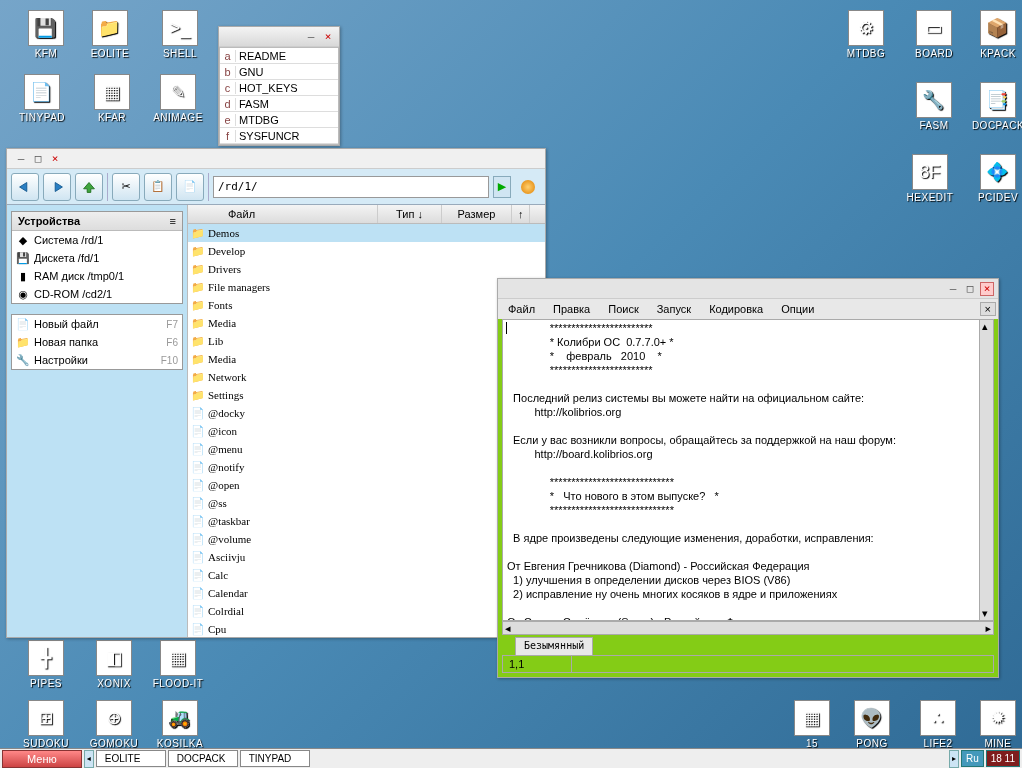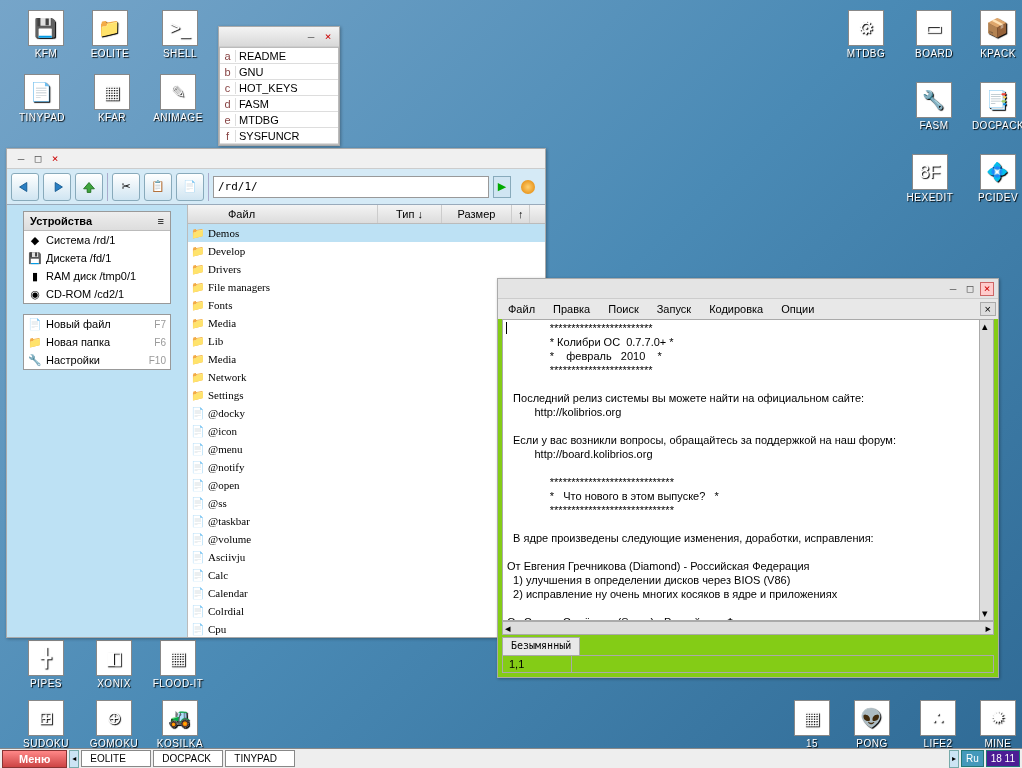--- a/index.html
+++ b/index.html
@@ -20,21 +20,21 @@
 #docpack .row .v{padding-left:3px;}
 
 #eolite{left:6px;top:148px;width:540px;height:490px;}
 #eolite .titlebar{background:#f0f0f0;}
 #eolite .toolbar{height:36px;background:#d5eaf6;display:flex;align-items:center;padding:2px 4px;gap:4px;border-bottom:1px solid #9ab;}
 .tb-btn{width:28px;height:28px;background:linear-gradient(#fff,#d0e5f2);border:1px solid #8ab;border-radius:3px;display:flex;align-items:center;justify-content:center;cursor:pointer;}
 .tb-sep{width:1px;height:28px;background:#aac;}
 .addr-bar{flex:1;height:22px;background:#fff;border:1px solid #999;padding:4px 4px;display:flex;align-items:center;font-family:monospace;}
 .go-btn{width:18px;height:22px;background:#d0e5f2;border:1px solid #8ab;display:flex;align-items:center;justify-content:center;cursor:pointer;color:#0a0;}
 #eolite .body{display:flex;height:calc(100% - 56px);}
-.sidebar{width:180px;background:#bde1f4;padding:6px 16px;}
+.sidebar{width:180px;background:#bde1f4;padding:6px 4px;}
 .panel{background:#fff;border:1px solid #999;margin-bottom:10px;}
 .panel-h{background:linear-gradient(#eee,#ddd);border-bottom:1px solid #bbb;padding:3px 6px;font-weight:bold;display:flex;justify-content:space-between;}
 .panel-row{padding:2px 4px;display:flex;align-items:center;gap:4px;cursor:pointer;}
 .panel-row .ico{width:14px;height:14px;display:inline-flex;align-items:center;justify-content:center;}
 .shortcut{margin-left:auto;color:#999;font-size:10px;}
 .filelist{flex:1;background:#fff;display:flex;flex-direction:column;border-left:1px solid #bbb;}
 .fl-head{display:flex;background:linear-gradient(#f4f4f4,#dcdcdc);border-bottom:1px solid #bbb;font-size:11px;}
 .fl-head>div{padding:3px 6px;border-right:1px solid #ccc;text-align:center;}
 .fl-col-name{width:190px;text-align:left !important;padding-left:40px !important;}
 .fl-col-type{width:64px;}
@@ -54,29 +54,29 @@
 #tinypad .titlebar{background:#e4e4e4;}
 #tinypad .menubar{height:20px;background:#e8e8e8;display:flex;align-items:center;padding:0 2px;gap:2px;font-family:monospace;}
 #tinypad .menubar span{padding:2px 8px;cursor:pointer;}
 .editor{flex:1;background:#fff;border:1px solid #aaa;margin:0 4px;font-family:'Courier New',monospace;font-size:11px;padding:2px 4px;white-space:pre;overflow:hidden;line-height:13px;position:relative;}
 .editor-scroll-v{position:absolute;right:0;top:0;bottom:0;width:14px;background:#ddd;border-left:1px solid #aaa;}
 .editor-scroll-v::before{content:"▴";position:absolute;top:0;left:2px;}
 .editor-scroll-v::after{content:"▾";position:absolute;bottom:0;left:2px;}
 .editor-hscroll{height:14px;background:#ddd;border:1px solid #aaa;margin:0 4px;position:relative;}
 .editor-hscroll::before{content:"◂";position:absolute;left:2px;}
 .editor-hscroll::after{content:"▸";position:absolute;right:2px;}
-.tab-row{display:flex;margin:2px 4px 0;height:18px;}
+.tab-row{display:flex;margin:2px 17px 0;height:18px;}
 .tab{background:#e8e8e8;border:1px solid #aaa;border-bottom:none;padding:2px 8px;font-family:monospace;font-size:10px;}
 .statusbar{height:18px;display:flex;margin:0 4px 4px;font-family:monospace;font-size:10px;}
 .statusbar>div{border:1px solid #aaa;padding:2px 6px;}
 .statusbar .pos{width:70px;}
 .statusbar .fill{flex:1;border-left:none;}
 
 .taskbar{position:absolute;bottom:0;left:0;right:0;height:20px;background:#eee;border-top:1px solid #888;display:flex;align-items:center;padding:0 2px;gap:2px;}
-.menu-btn{background:linear-gradient(#f88,#c44);color:#fff;padding:2px 16px;border:1px solid #833;cursor:pointer;font-weight:bold;}
+.menu-btn{background:linear-gradient(#f88,#c44);color:#fff;padding:2px 24px;border:1px solid #833;cursor:pointer;font-weight:normal;}
 .task-btn{background:#fff;border:1px solid #888;padding:2px 8px;cursor:pointer;font-size:10px;min-width:70px;}
 .tray{margin-left:auto;display:flex;gap:2px;align-items:center;}
 .tray-item{background:#49b;color:#fff;padding:2px 4px;border:1px solid #277;font-size:10px;}
 .arrow-svg{width:18px;height:14px;}
 .divider-btn{width:10px;height:18px;background:#cce4f4;border:1px solid #7aa;display:flex;align-items:center;justify-content:center;font-size:8px;cursor:pointer;}
 </style>
 </head>
 <body>
 
 <div id="icons">
@@ -516,15 +516,15 @@
   <div class="menu-btn">Меню</div>
   <div class="divider-btn">◂</div>
   <div id="tasks" style="display:flex;gap:2px;">
       <div class="task-btn">EOLITE</div>
       <div class="task-btn">DOCPACK</div>
       <div class="task-btn">TINYPAD</div>
     </div>
   <div class="tray">
     <div class="divider-btn">▸</div>
     <div class="tray-item">Ru</div>
-    <div class="tray-item" style="background:#4c1d95;">18 11</div>
+    <div class="tray-item" style="background:#7f1d1d;">18 11</div>
   </div>
 </div>
 
 </body></html>

